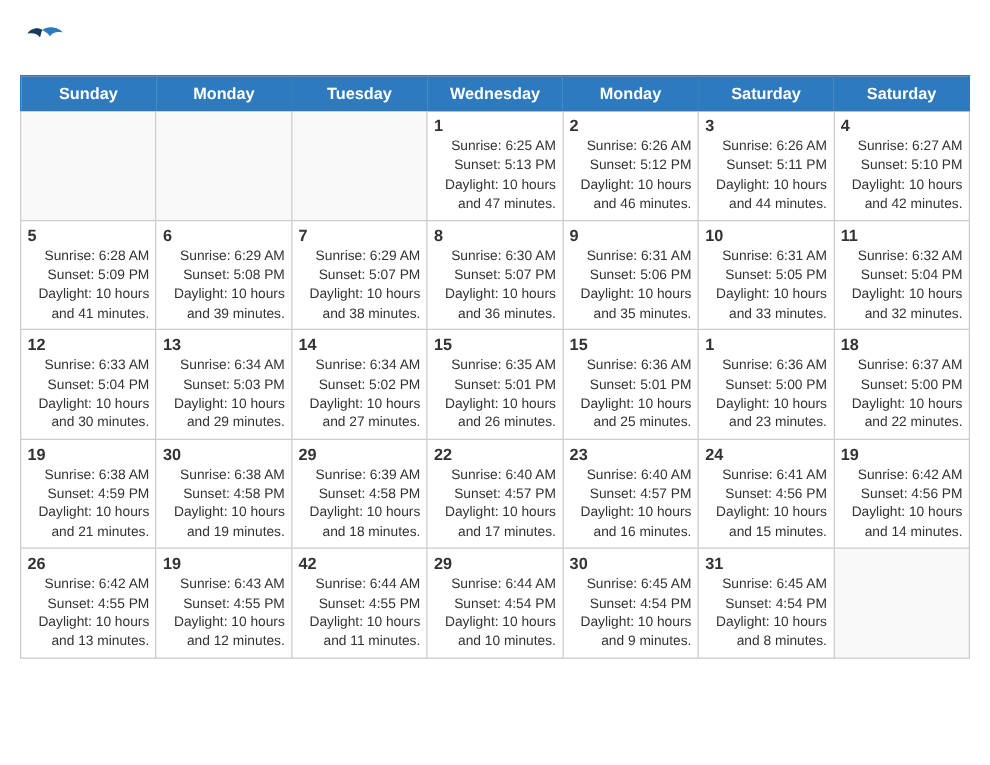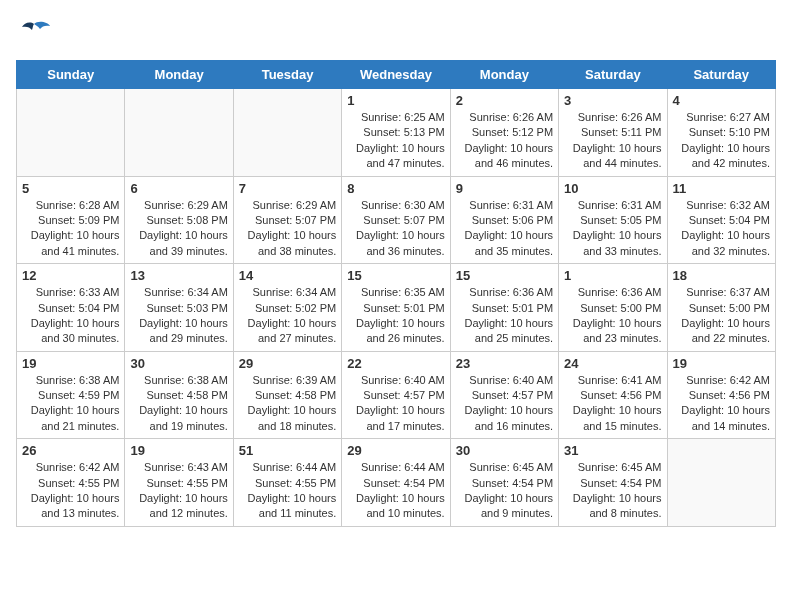--- a/index.html
+++ b/index.html
@@ -240,21 +240,21 @@
       <tr>
         <td>
           <div class="day-num">26</div>
           <div class="day-info">Sunrise: 6:42 AM<br>Sunset: 4:55 PM<br>Daylight: 10 hours and 13 minutes.</div>
         </td>
         <td>
           <div class="day-num">19</div>
           <div class="day-info">Sunrise: 6:43 AM<br>Sunset: 4:55 PM<br>Daylight: 10 hours and 12 minutes.</div>
         </td>
         <td>
-          <div class="day-num">51</div>
+          <div class="day-num">42</div>
           <div class="day-info">Sunrise: 6:44 AM<br>Sunset: 4:55 PM<br>Daylight: 10 hours and 11 minutes.</div>
         </td>
         <td>
           <div class="day-num">29</div>
           <div class="day-info">Sunrise: 6:44 AM<br>Sunset: 4:54 PM<br>Daylight: 10 hours and 10 minutes.</div>
         </td>
         <td>
           <div class="day-num">30</div>
           <div class="day-info">Sunrise: 6:45 AM<br>Sunset: 4:54 PM<br>Daylight: 10 hours and 9 minutes.</div>
         </td>

